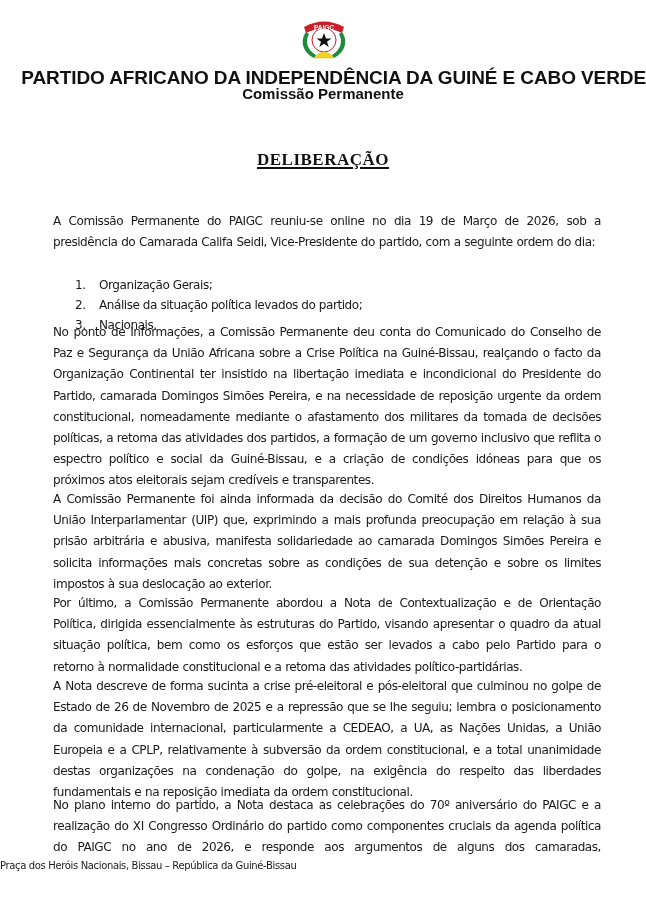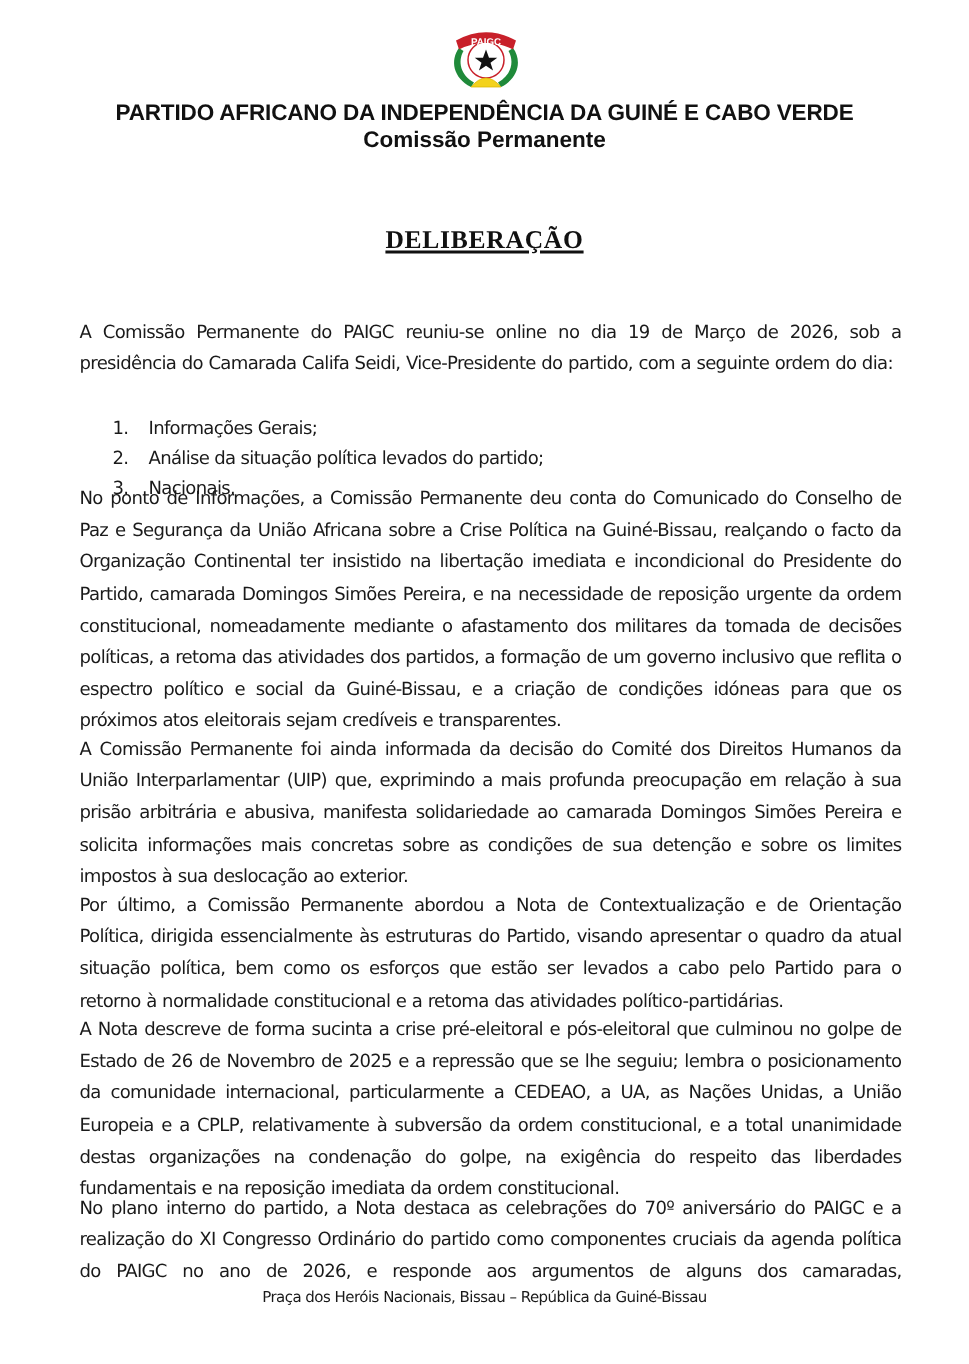--- a/index.html
+++ b/index.html
@@ -1,40 +1,40 @@
 <!DOCTYPE html>
 <html><head>
 <meta charset="utf-8">
 <style>
   html, body { margin: 0; padding: 0; background: #ffffff; }
   body { width: 646px; height: 909px; position: relative; overflow: hidden; color: #1a1a1a; }
   .page { position: absolute; left: 0; top: 0; width: 646px; height: 909px; background: #fff; }
   .logo { position: absolute; left: 296px; top: 18px; width: 56px; height: 44px; }
   .org { position: absolute; left: 0; width: 646px; text-align: center;
          font-family: "Liberation Sans", sans-serif; font-weight: bold; color: #111; }
-  .org1 { top: 67px; font-size: 15px; letter-spacing: -0.1px; }
+  .org1 { top: 67px; font-size: 19px; letter-spacing: -0.1px; text-align: right; }
   .org2 { top: 85px; font-size: 15px; }
   .title { position: absolute; left: 0; width: 646px; top: 150px; text-align: center;
            font-family: "Liberation Serif", serif; font-weight: bold; font-size: 17px;
            color: #111; }
   .title span { text-decoration: underline; text-decoration-thickness: 2px; text-underline-offset: 2px; letter-spacing: 0.5px; margin-top: 28px; }
   .body { position: absolute; left: 53px; width: 548px; font-family: "DejaVu Sans", sans-serif;
           font-size: 12.05px; line-height: 21.2px; color: #1a1a1a; text-align: justify; letter-spacing: -0.45px; word-spacing: 0.3px; }
   .p { margin: 0; }
   .p1 { top: 211px; }
   .list { position: absolute; left: 75px; top: 275px; font-family: "DejaVu Sans", sans-serif;
           font-size: 12.05px; line-height: 20px; color: #1a1a1a; letter-spacing: -0.45px; }
   .list .li { display: flex; }
   .list .num { width: 24px; }
   .p2 { top: 322px; }
   .p3 { top: 489px; }
   .p4 { top: 593px; }
   .p5 { top: 676px; }
   .p6 { top: 795px; }
-  .footer { position: absolute; left: 0; width: 646px; top: 860px; text-align: center;
+  .footer { position: absolute; left: 0; width: 646px; top: 860px; 
             font-family: "DejaVu Sans", sans-serif; font-size: 10px; letter-spacing: -0.35px; color: #1a1a1a; }
   .lastline { text-align-last: justify; }
 </style>
 </head>
 <body>
 
 <div class="page">
 
   <svg class="logo" viewBox="0 0 56 44">
 
@@ -56,21 +56,21 @@
 
   <div class="title">
     <span>DELIBERAÇÃO</span>
   </div>
 
   <p class="body p p1">A Comissão Permanente do PAIGC reuniu-se online no dia 19 de Março de 2026, sob a presidência do Camarada Califa Seidi, Vice-Presidente do partido, com a seguinte ordem do dia:</p>
 
   <div class="list">
     <div class="li">
       <span class="num">1.</span>
-      <span>Informações Gerais;</span>
+      <span>Organização Gerais;</span>
     </div>
     <div class="li">
       <span class="num">2.</span>
       <span>Análise da situação política levados do partido;</span>
     </div>
     <div class="li">
       <span class="num">3.</span>
       <span>Nacionais.</span>
     </div>
   </div>

